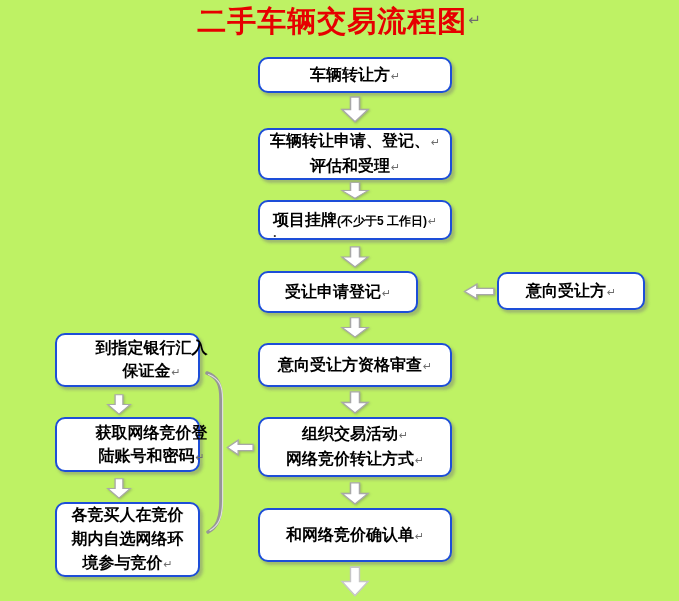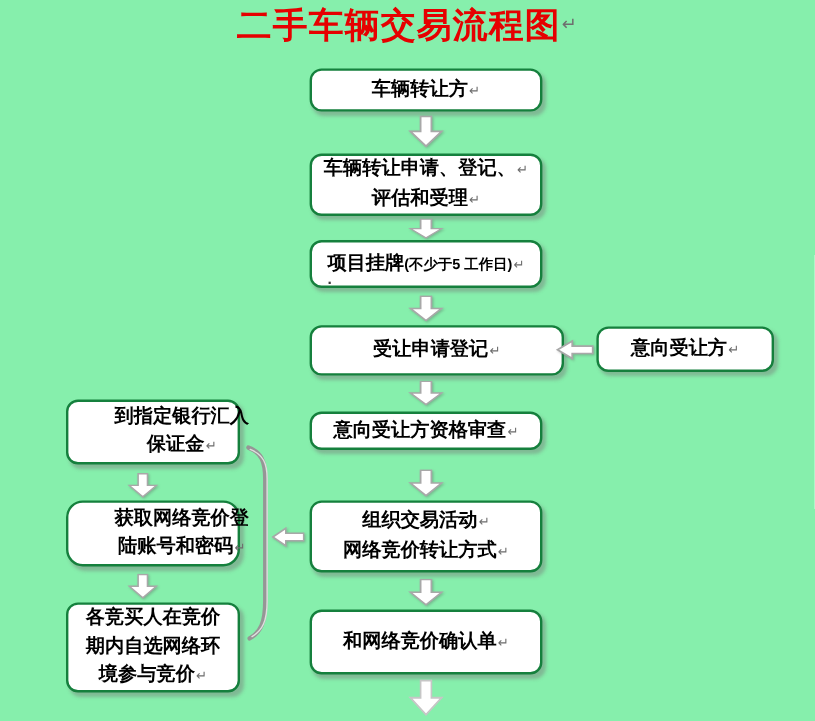--- a/index.html
+++ b/index.html
@@ -1,39 +1,39 @@
 <!DOCTYPE html>
 <html><head>
 <meta charset="utf-8">
 <style>
   html, body { margin: 0; padding: 0; background: #ffffff; }
   * { box-sizing: border-box; }
   .canvas {
     position: relative;
     width: 679px;
     height: 601px;
-    background: #86efac;
+    background: #bef264;
     font-family: "Liberation Sans", "DejaVu Sans", sans-serif;
     overflow: hidden;
   }
   .title {
     position: absolute;
     left: 0; top: 2px; width: 679px;
     text-align: center;
     font-size: 29px;
     font-weight: bold;
     color: #e60000;
     letter-spacing: 1px;
     white-space: nowrap;
   }
   .title .pilcrow { font-size: 15px; vertical-align: 6px; }
   .box {
     position: absolute;
     background: #ffffff;
-    border: 2px solid #15803d;
+    border: 2px solid #1d4ed8;
     border-radius: 10px;
     box-shadow: 2.5px 3px 3px rgba(120,120,120,0.45);
     display: flex;
     flex-direction: column;
     justify-content: center;
     align-items: center;
     text-align: center;
   }
   .box .line {
     font-size: 16px;
@@ -85,25 +85,25 @@
   <div class="box" style="left:258px; top:128px; width:194px; height:52px;">
     <div class="line"><span>车辆转让申请、登记、</span><span class="pilcrow">↵</span></div>
     <div class="line"><span>评估和受理</span><span class="pilcrow">↵</span></div>
   </div>
 
   <div class="box" style="left:258px; top:200px; width:194px; height:40px;">
     <div class="line"><span>项目挂牌</span><span class="note">(不少于5 工作日)</span><span class="pilcrow">↵</span></div>
     <span class="dot">.</span>
   </div>
 
-  <div class="box" style="left:258px; top:271px; width:212px; height:42px;">
+  <div class="box" style="left:258px; top:271px; width:160px; height:42px;">
     <div class="line"><span>受让申请登记</span><span class="pilcrow">↵</span></div>
   </div>
 
-  <div class="box" style="left:258px; top:343px; width:194px; height:32px;">
+  <div class="box" style="left:258px; top:343px; width:194px; height:44px;">
     <div class="line"><span>意向受让方资格审查</span><span class="pilcrow">↵</span></div>
   </div>
 
   <div class="box" style="left:258px; top:417px; width:194px; height:60px;align-items:center;">
     <div class="line"><span>组织交易活动</span><span class="pilcrow">↵</span></div>
     <div class="line"><span>网络竞价转让方式</span><span class="pilcrow">↵</span></div>
   </div>
 
   <div class="box" style="left:258px; top:508px; width:194px; height:54px;">
     <div class="line"><span>和网络竞价确认单</span><span class="pilcrow">↵</span></div>
@@ -111,21 +111,21 @@
 
   <div class="box" style="left:497px; top:272px; width:148px; height:38px;">
     <div class="line"><span>意向受让方</span><span class="pilcrow">↵</span></div>
   </div>
 
   <div class="box" style="left:55px; top:333px; width:145px; height:54px;">
     <div class="line tight"><span>到指定银行汇入</span></div>
     <div class="line tight"><span>保证金</span><span class="pilcrow">↵</span></div>
   </div>
 
-  <div class="box" style="left:55px; top:417px; width:145px; height:55px;border-radius:14px;">
+  <div class="box" style="left:55px; top:417px; width:145px; height:55px;">
     <div class="line tight"><span>获取网络竞价登</span></div>
     <div class="line tight"><span>陆账号和密码</span><span class="pilcrow">↵</span></div>
   </div>
 
   <div class="box" style="left:55px; top:502px; width:145px; height:75px;">
     <div class="line"><span>各竞买人在竞价</span></div>
     <div class="line"><span>期内自选网络环</span></div>
     <div class="line"><span>境参与竞价</span><span class="pilcrow">↵</span></div>
   </div>
 

